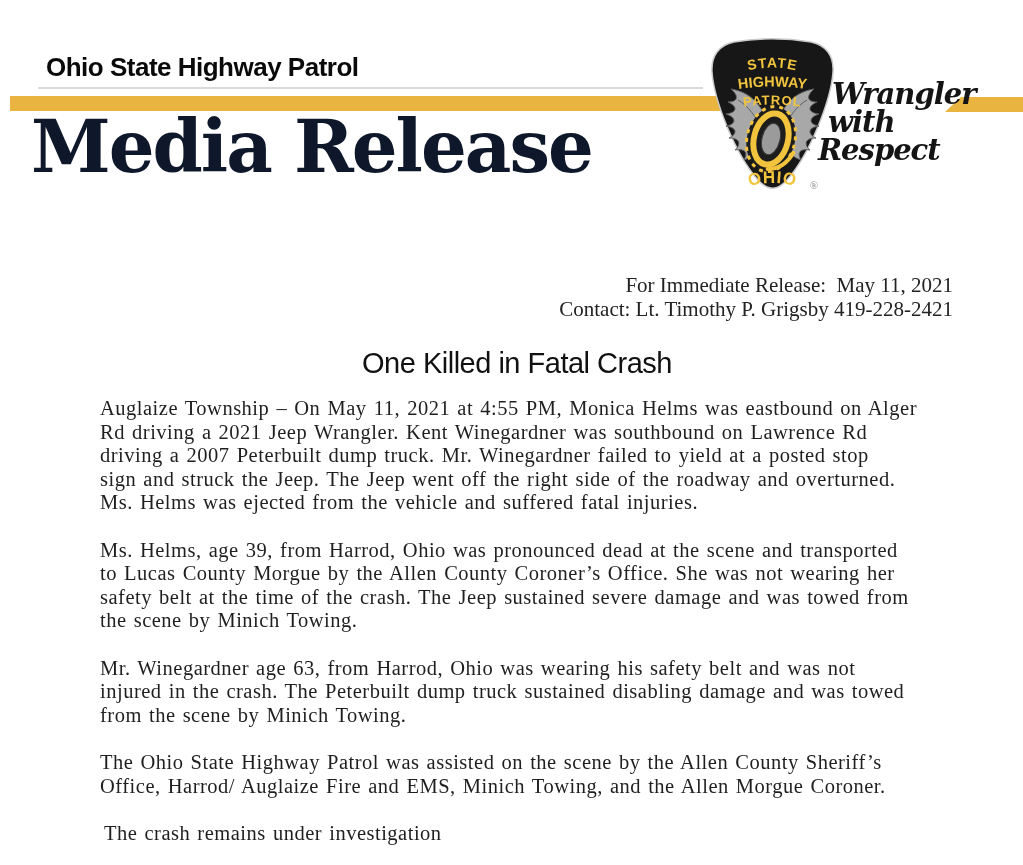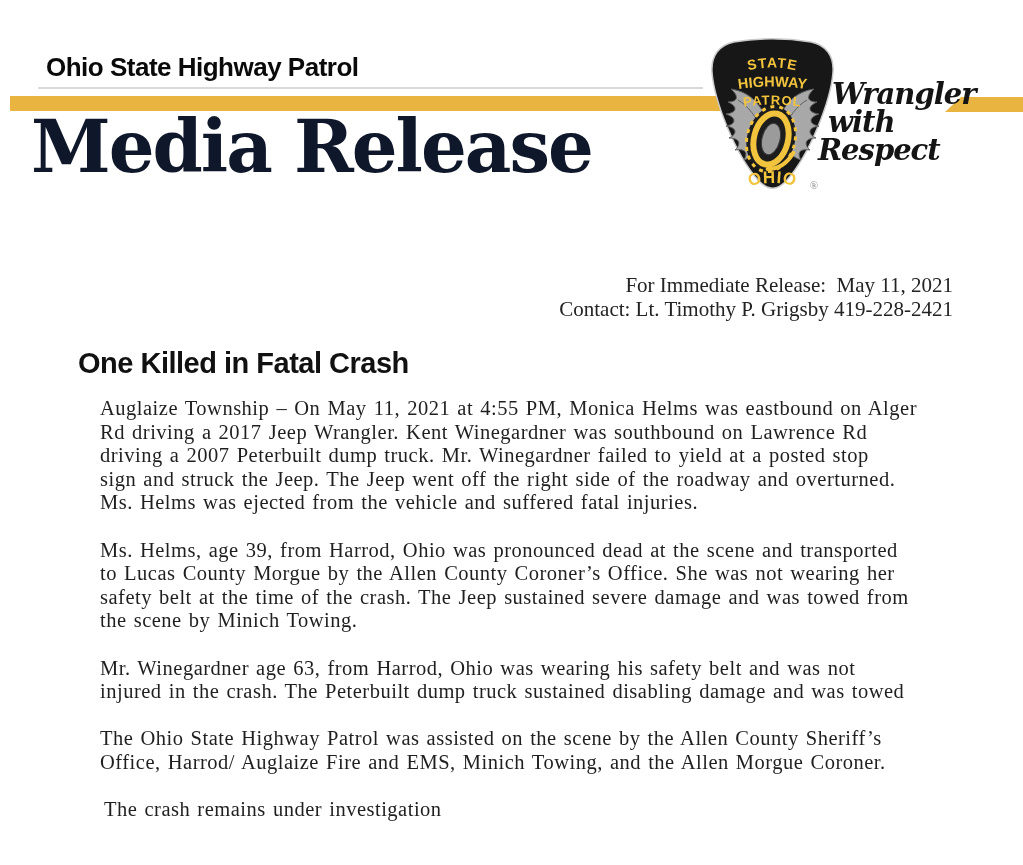--- a/index.html
+++ b/index.html
@@ -107,22 +107,23 @@
     color: #232323;
   }
   .release-info div { white-space: pre; }
 
   
   .headline {
     position: absolute;
     left: 78px;
     top: 349px;
     width: 878px;
+    text-align: center;
     font-family: "Liberation Sans", sans-serif;
-    font-weight: bold;
+    font-weight: normal;
     font-size: 29px;
     line-height: 29px;
     letter-spacing: -0.5px;
     color: #111;
     white-space: nowrap;
   }
 
   
   .body-text {
     position: absolute;
@@ -206,34 +207,35 @@
   <div class="release-info">
     <div>For Immediate Release:  May 11, 2021</div>
     <div>Contact: Lt. Timothy P. Grigsby 419-228-2421</div>
   </div>
 
   <div class="headline">One Killed in Fatal Crash</div>
 
   <div class="body-text">
     <div class="para">
         <div class="line">Auglaize Township – On May 11, 2021 at 4:55 PM, Monica Helms was eastbound on Alger</div>
-        <div class="line">Rd driving a 2017 Jeep Wrangler. Kent Winegardner was southbound on Lawrence Rd</div>
+        <div class="line">Rd driving a 2021 Jeep Wrangler. Kent Winegardner was southbound on Lawrence Rd</div>
         <div class="line">driving a 2007 Peterbuilt dump truck. Mr. Winegardner failed to yield at a posted stop</div>
         <div class="line">sign and struck the Jeep. The Jeep went off the right side of the roadway and overturned.</div>
         <div class="line">Ms. Helms was ejected from the vehicle and suffered fatal injuries.</div>
       </div>
     <div class="para">
         <div class="line">Ms. Helms, age 39, from Harrod, Ohio was pronounced dead at the scene and transported</div>
         <div class="line">to Lucas County Morgue by the Allen County Coroner’s Office. She was not wearing her</div>
         <div class="line">safety belt at the time of the crash. The Jeep sustained severe damage and was towed from</div>
         <div class="line">the scene by Minich Towing.</div>
       </div>
     <div class="para">
         <div class="line">Mr. Winegardner age 63, from Harrod, Ohio was wearing his safety belt and was not</div>
         <div class="line">injured in the crash. The Peterbuilt dump truck sustained disabling damage and was towed</div>
+        <div class="line">from the scene by Minich Towing.</div>
       </div>
     <div class="para">
         <div class="line">The Ohio State Highway Patrol was assisted on the scene by the Allen County Sheriff’s</div>
         <div class="line">Office, Harrod/ Auglaize Fire and EMS, Minich Towing, and the Allen Morgue Coroner.</div>
       </div>
     <div class="closing">The crash remains under investigation</div>
   </div>
 
 </div>
 

